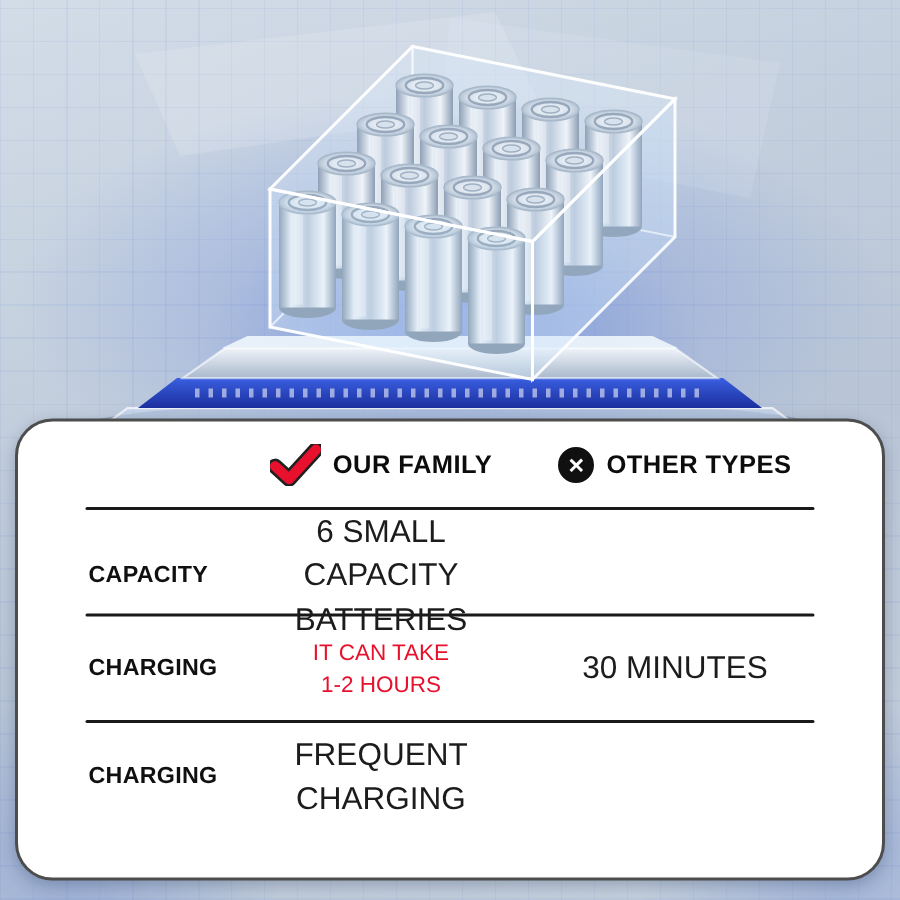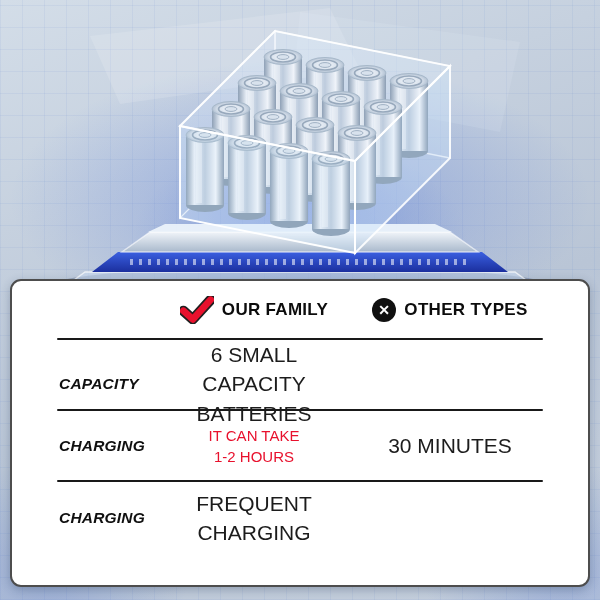--- a/index.html
+++ b/index.html
@@ -19,41 +19,41 @@
     position:absolute; inset:0;
     background:
       radial-gradient(240px 140px at 50% 40%, rgba(80,120,220,0.30), rgba(80,120,220,0) 70%),
       radial-gradient(200px 160px at 8% 96%, rgba(60,100,200,0.28), rgba(60,100,200,0) 70%),
       radial-gradient(200px 160px at 94% 96%, rgba(60,100,200,0.28), rgba(60,100,200,0) 70%);
   }
   .hero { position:absolute; top:0; left:0; width:600px; height:300px; }
 
   .card {
     position:absolute; left:10px; right:10px; top:279px; bottom:13px;
-    background:#ffffff; border:2px solid #4d4d4d; border-radius:11px;
+    background:#ffffff; border:2px solid #4d4d4d; border-radius:25px;
     box-shadow:0 3px 10px rgba(40,60,90,0.30);
     overflow:hidden;
   }
   .trow { display:grid; grid-template-columns:153px 178px auto; padding-right:31px; align-items:center; }
   .header-row { height:57px; }
   .data-row { height:69px; }
   .data-row.last { height:72px; }
   .hdr {
     display:flex; align-items:center; justify-content:center; gap:8px;
     font-weight:bold; font-size:17px; letter-spacing:.3px; color:#0c0c0c;
   }
   .hdr-ours { grid-column:2; }
   .hdr-other { grid-column:3; }
   .check-icon { width:34px; height:28px; display:inline-flex; }
   .x-icon {
     width:24px; height:24px; border-radius:50%; background:#101010; color:#ffffff;
     display:inline-flex; align-items:center; justify-content:center;
     font-size:14px; font-weight:bold; line-height:1; flex:0 0 auto;
   }
-  .label-cell { padding-left:47px; font-weight:bold; font-size:15.5px; color:#101010; letter-spacing:.2px;font-style:italic; }
+  .label-cell { padding-left:47px; font-weight:bold; font-size:15.5px; color:#101010; letter-spacing:.2px; }
   .ours-cell  { text-align:center; color:#e8112d; font-size:15px; line-height:1.4; white-space:pre-line; }
   .other-cell { text-align:center; color:#1c1c1c; font-size:21px; line-height:1.4; white-space:pre-line; }
   .divider { height:2px; background:#191919; margin:0 45px; border-radius:1px; }
 </style>
 </head>
 <body>
 
 <div class="stage">
   <div class="bg-pattern"></div>
   <div class="bg-glow"></div>

